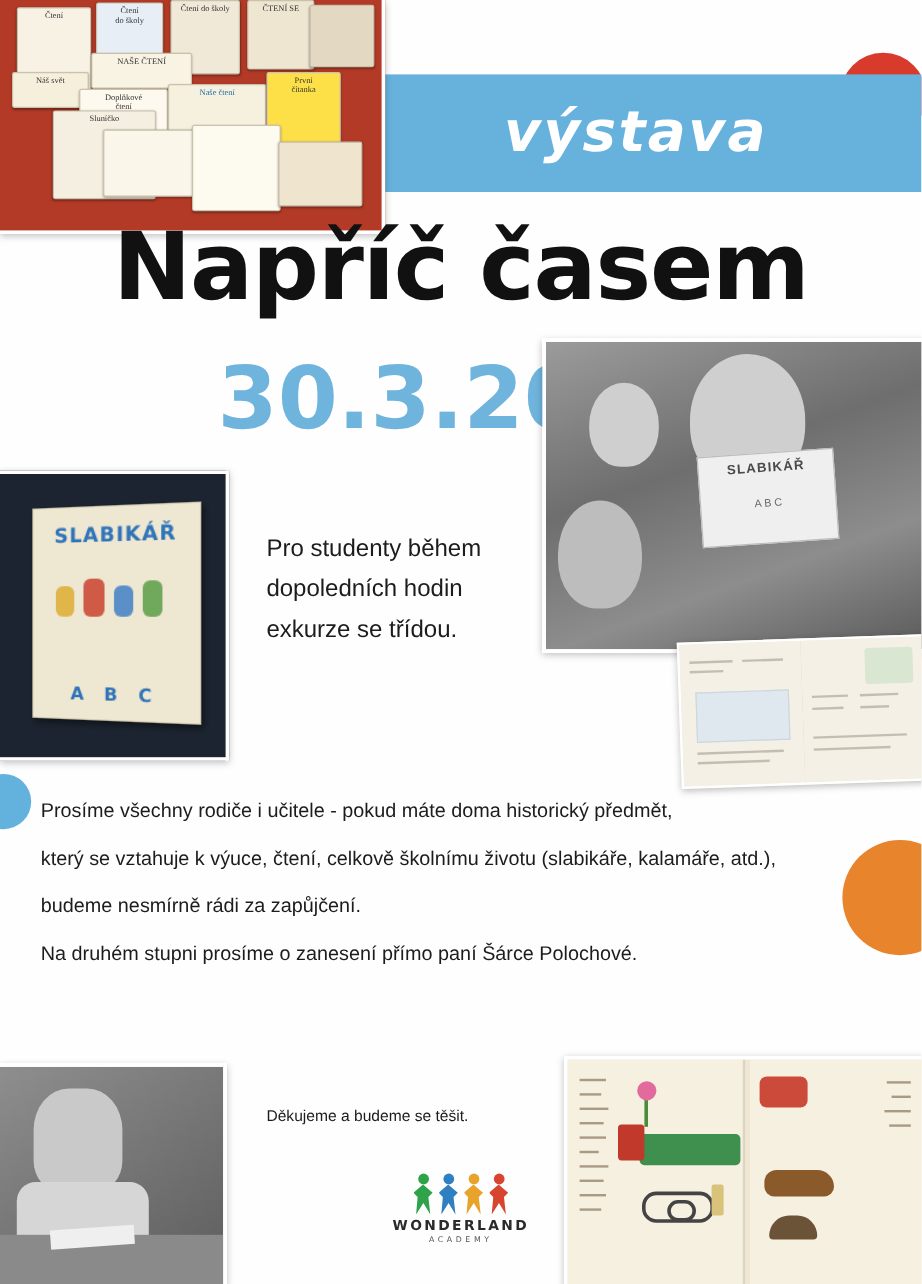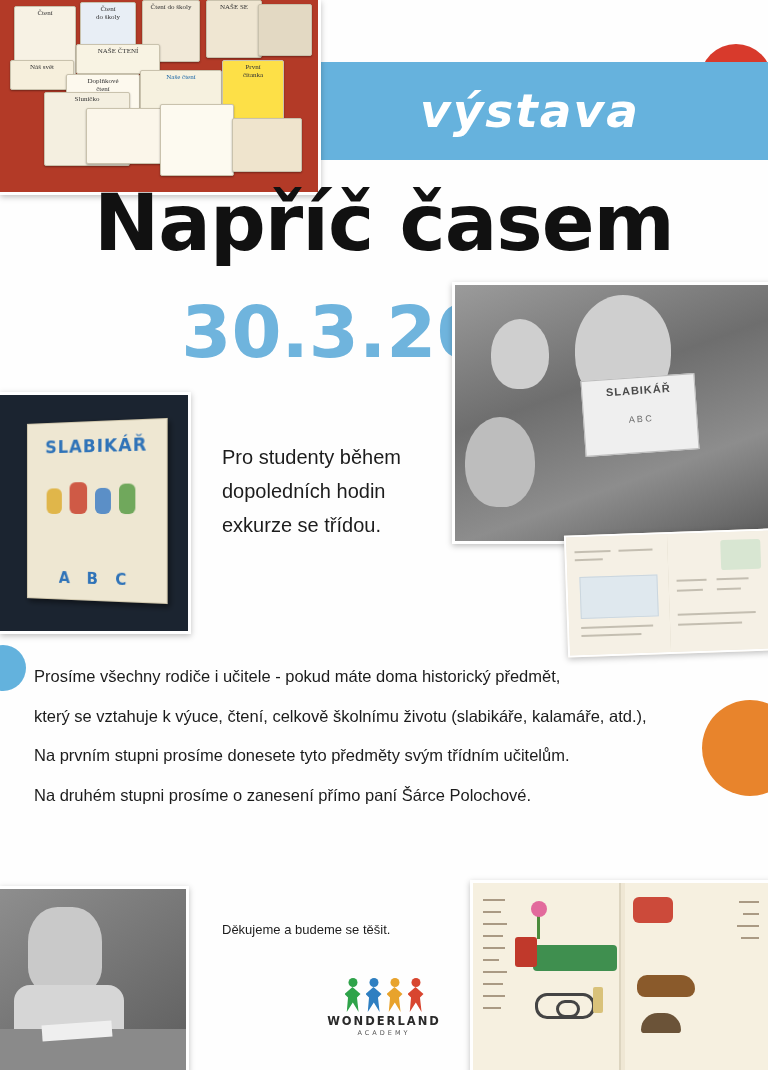--- a/index.html
+++ b/index.html
@@ -405,21 +405,21 @@
 <div class="poster">
 
   <div class="blob blob-red"></div>
   <div class="blob blob-orange"></div>
   <div class="blob blob-blue"></div>
 
   <div class="photo ph-topbooks">
     <div class="bk" style="left:14px; top:6px; width:62px; height:82px; background:#f7f2e4;">Čtení</div>
     <div class="bk" style="left:80px; top:2px; width:56px; height:70px; background:#e8eef5;">Čtení<br>do školy</div>
     <div class="bk" style="left:142px; top:0px; width:58px; height:62px; background:#f1e9d8;">Čtení do školy</div>
-    <div class="bk" style="left:206px; top:0px; width:56px; height:58px; background:#efe6d2;">NAŠE SE</div>
+    <div class="bk" style="left:206px; top:0px; width:56px; height:58px; background:#efe6d2;">ČTENÍ SE</div>
     <div class="bk" style="left:258px; top:4px; width:54px; height:52px; background:#e3d9c3;"></div>
     <div class="bk" style="left:10px; top:60px; width:64px; height:30px; background:#f6efdc;">Náš svět</div>
     <div class="bk" style="left:76px; top:44px; width:84px; height:30px; background:#f8f3e3;">NAŠE ČTENÍ</div>
     <div class="bk" style="left:66px; top:74px; width:74px; height:58px; background:#fdf9ee;">Doplňkové<br>čtení<br>s obrázky</div>
     <div class="bk" style="left:140px; top:70px; width:82px; height:40px; background:#f6f1df; color:#1f6aa8;">Naše čtení</div>
     <div class="bk" style="left:222px; top:60px; width:62px; height:74px; background:#fde047;">První<br>čítanka</div>
     <div class="bk" style="left:16px; top:92px; width:86px; height:74px; background:#f4efe0;margin-left:28px;">Sluníčko</div>
     <div class="bk" style="left:86px; top:108px; width:84px; height:56px; background:#fbf6ea;"></div>
     <div class="bk" style="left:160px; top:104px; width:74px; height:72px; background:#fdfaf0;"></div>
     <div class="bk" style="left:232px; top:118px; width:70px; height:54px; background:#efe4cd;"></div>
@@ -473,21 +473,21 @@
       <div class="tinyline" style="left:48px;top:46px;width:32px;"></div>
       <div class="tinyline" style="left:48px;top:56px;width:24px;"></div>
       <div class="tinyline" style="left:8px;top:80px;width:78px;"></div>
       <div class="tinyline" style="left:8px;top:90px;width:64px;"></div>
     </div>
   </div>
 
   <div class="body-text">
     <p>Prosíme všechny rodiče i učitele - pokud máte doma historický předmět,</p>
     <p>který se vztahuje k výuce, čtení, celkově školnímu životu (slabikáře, kalamáře, atd.),</p>
-    <p>Na prvním stupni prosíme donesete tyto předměty svým třídním učitelům.</p>
+    <p>budeme nesmírně rádi za zapůjčení.</p>
     <p>Na druhém stupni prosíme o zanesení přímo paní Šárce Polochové.</p>
   </div>
 
   <div class="thanks">Děkujeme a budeme se těšit.</div>
 
   <div class="photo ph-boy">
     <div style="position:absolute;left:28px;top:18px;width:74px;height:86px;background:#c9c9c9;border-radius:40% 40% 30% 30%;"></div>
     <div style="position:absolute;left:14px;top:96px;width:110px;height:58px;background:#d6d6d6;border-radius:16px 16px 0 0;"></div>
     <div style="position:absolute;left:0;top:140px;width:186px;height:44px;background:#8a8a8a;"></div>
     <div style="position:absolute;left:42px;top:134px;width:70px;height:16px;background:#efefef;transform:rotate(-4deg);"></div>

